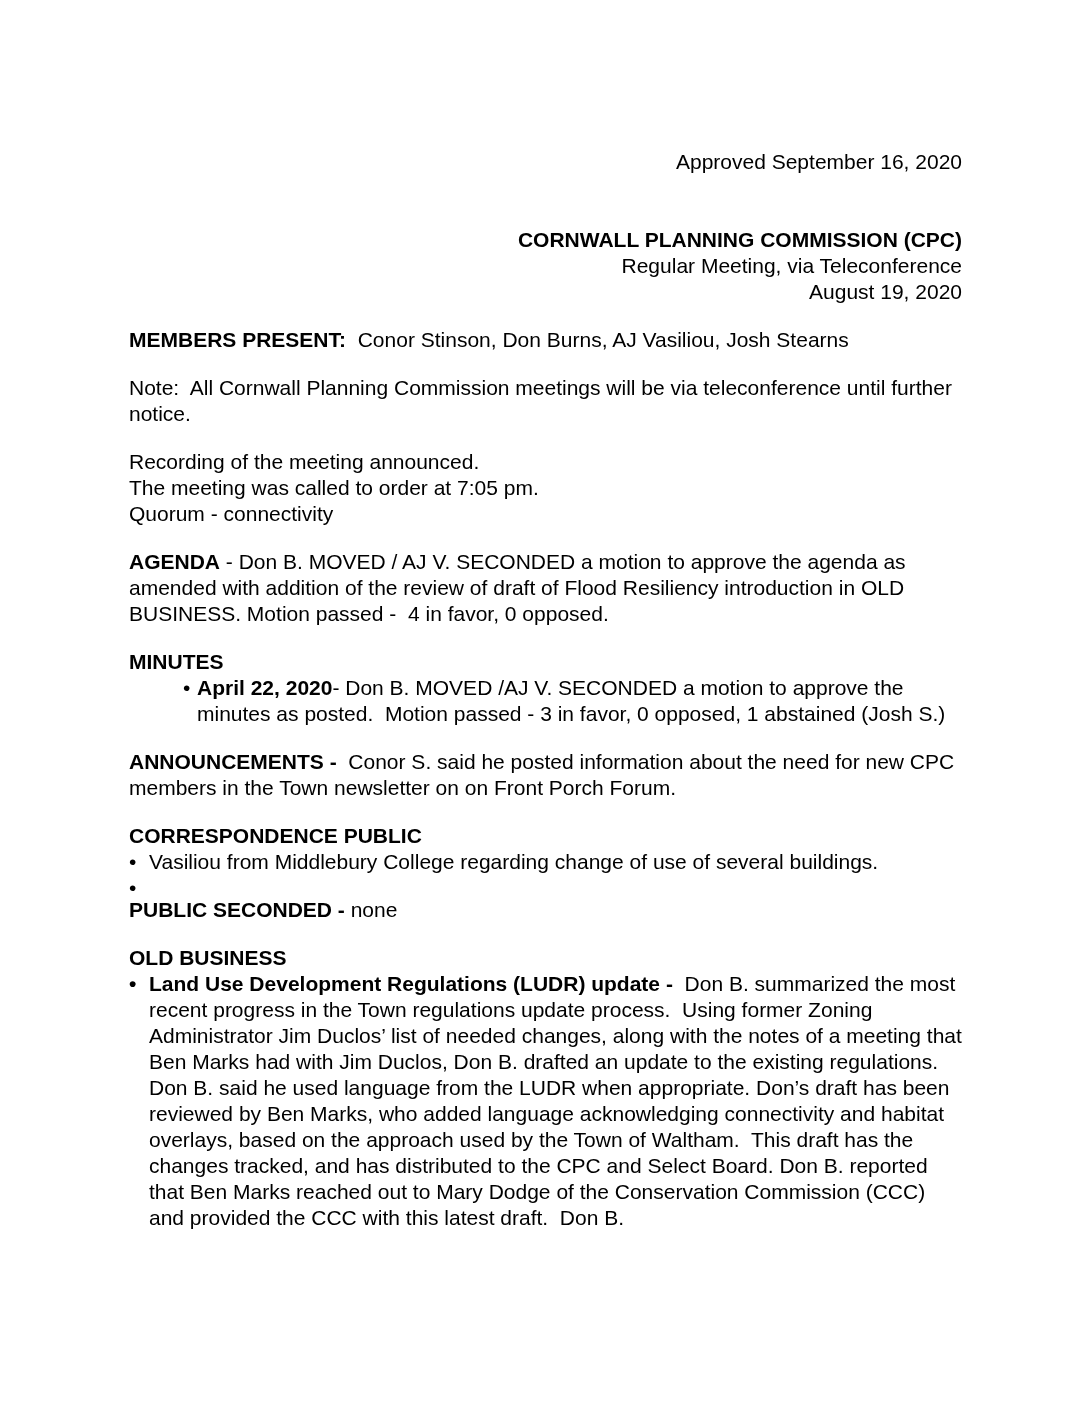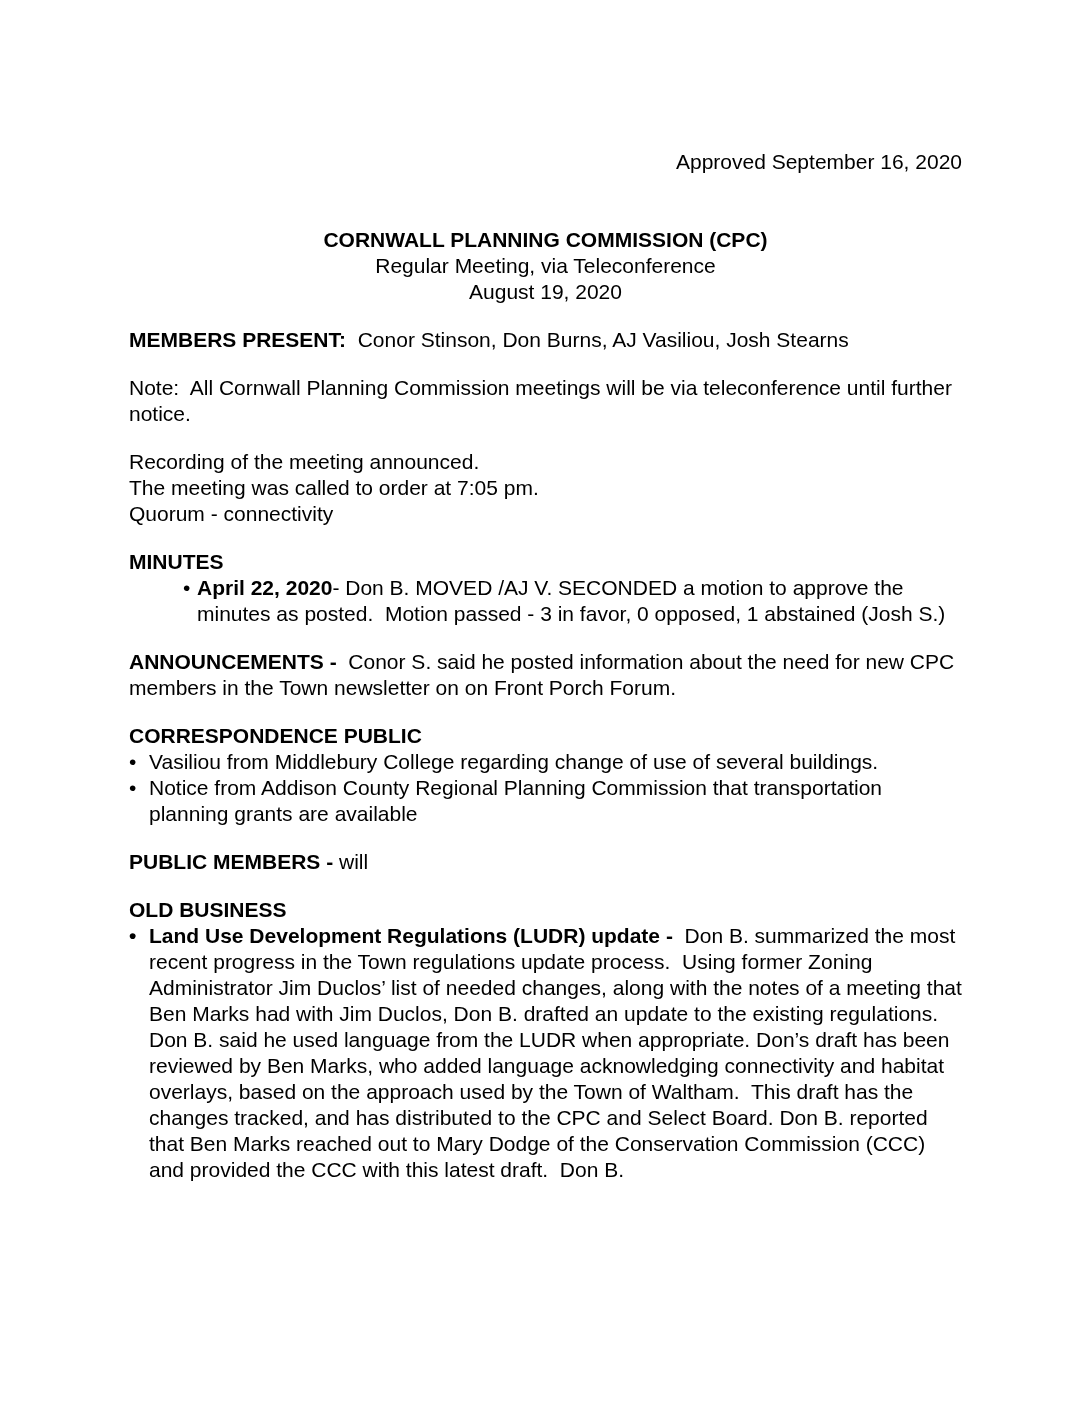--- a/index.html
+++ b/index.html
@@ -18,21 +18,21 @@
   }
   .page {
     box-sizing: border-box;
     width: 1088px;
     height: 1408px;
     padding: 149px 126px 40px 129px;
     background: #ffffff;
   }
   .pre { white-space: pre-wrap; }
   .right { text-align: right; }
-  .center { text-align: center; }
+  .center { text-align: right; }
   .bold { font-weight: bold; }
   .sect { margin-top: 22px; }
   .title-gap { margin-top: 52px; }
   
   .li {
     position: relative;
     padding-left: 20px;
   }
   .li .marker {
     position: absolute;
@@ -64,34 +64,35 @@
   <p class="sect pre"><span class="bold">MEMBERS PRESENT:</span><span>  Conor Stinson, Don Burns, AJ Vasiliou, Josh Stearns</span></p>
 
   <p class="sect pre">Note:  All Cornwall Planning Commission meetings will be via teleconference until further notice.</p>
 
   <div class="sect">
     <div class="pre">Recording of the meeting announced.</div>
     <div class="pre">The meeting was called to order at 7:05 pm.</div>
     <div class="pre">Quorum - connectivity</div>
   </div>
 
+  <p class="sect pre"><span class="bold">AGENDA</span><span> - Don B. MOVED / AJ V. SECONDED a motion to approve the agenda as amended with addition of the review of draft of Flood Resiliency introduction in OLD BUSINESS. Motion passed -  4 in favor, 0 opposed.</span></p>
 
   <div class="sect">
     <div class="bold pre">MINUTES</div>
     <div class="li-deep pre"><span class="marker">•</span><span class="bold">April 22, 2020</span><span>- Don B. MOVED /AJ V. SECONDED a motion to approve the minutes as posted.  Motion passed - 3 in favor, 0 opposed, 1 abstained (Josh S.)</span></div>
   </div>
 
   <p class="sect pre"><span class="bold">ANNOUNCEMENTS -</span><span>  Conor S. said he posted information about the need for new CPC members in the Town newsletter on on Front Porch Forum.</span></p>
 
   <div class="sect">
     <div class="bold pre">CORRESPONDENCE PUBLIC</div>
     <div class="li pre"><span class="marker">•</span><span>Vasiliou from Middlebury College regarding change of use of several buildings.</span></div>
-    <div class="li pre"><span class="marker">•</span><span>Notice from Addison County Regional Planning Commission that transportation planning grants are available</span></div>
+    <div class="li pre"><span class="marker">•</span></div>
   </div>
 
-  <p class="sect pre"><span class="bold">PUBLIC MEMBERS -</span><span> will</span></p>
+  <p class="sect pre"><span class="bold">PUBLIC SECONDED -</span><span> none</span></p>
 
   <div class="sect">
     <div class="bold pre">OLD BUSINESS</div>
     <div class="li pre"><span class="marker bold">•</span><span class="bold">Land Use Development Regulations (LUDR) update -</span><span>  Don B. summarized the most recent progress in the Town regulations update process.  Using former Zoning Administrator Jim Duclos’ list of needed changes, along with the notes of a meeting that Ben Marks had with Jim Duclos, Don B. drafted an update to the existing regulations.  Don B. said he used language from the LUDR when appropriate. Don’s draft has been reviewed by Ben Marks, who added language acknowledging connectivity and habitat overlays, based on the approach used by the Town of Waltham.  This draft has the changes tracked, and has distributed to the CPC and Select Board. Don B. reported that Ben Marks reached out to Mary Dodge of the Conservation Commission (CCC) and provided the CCC with this latest draft.  Don B.</span></div>
   </div>
 
 </div>
 
 </body></html>

